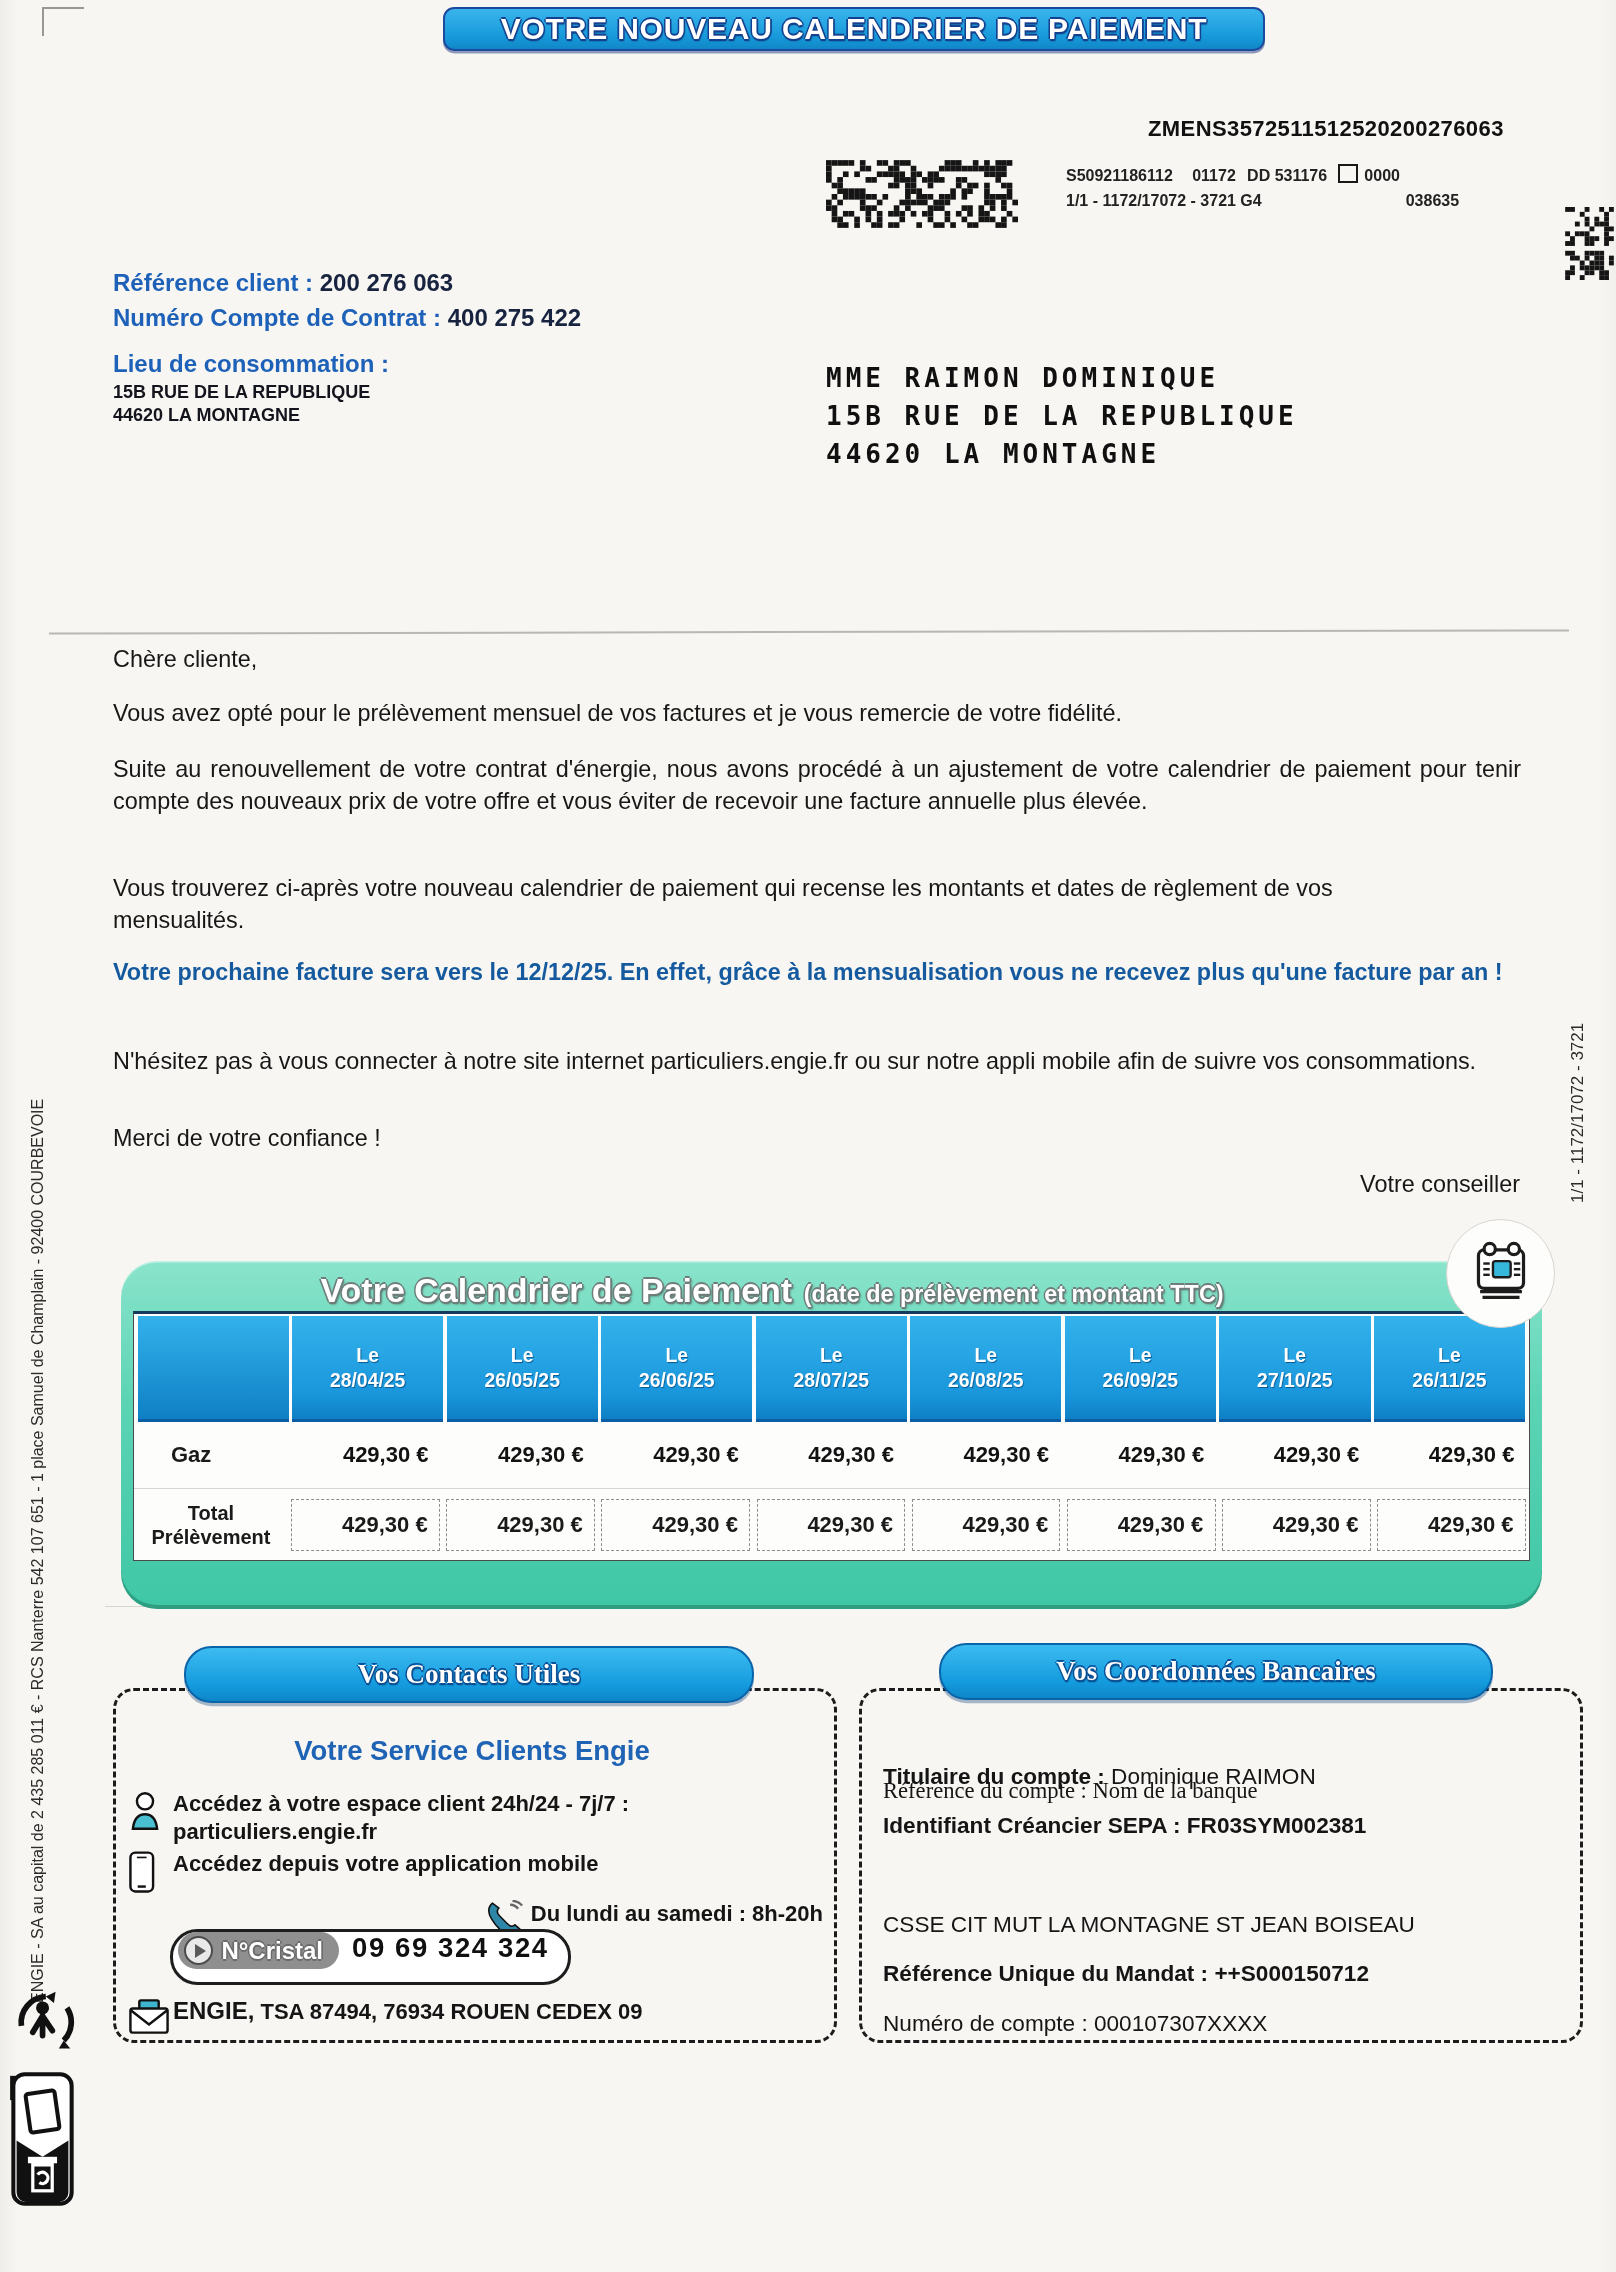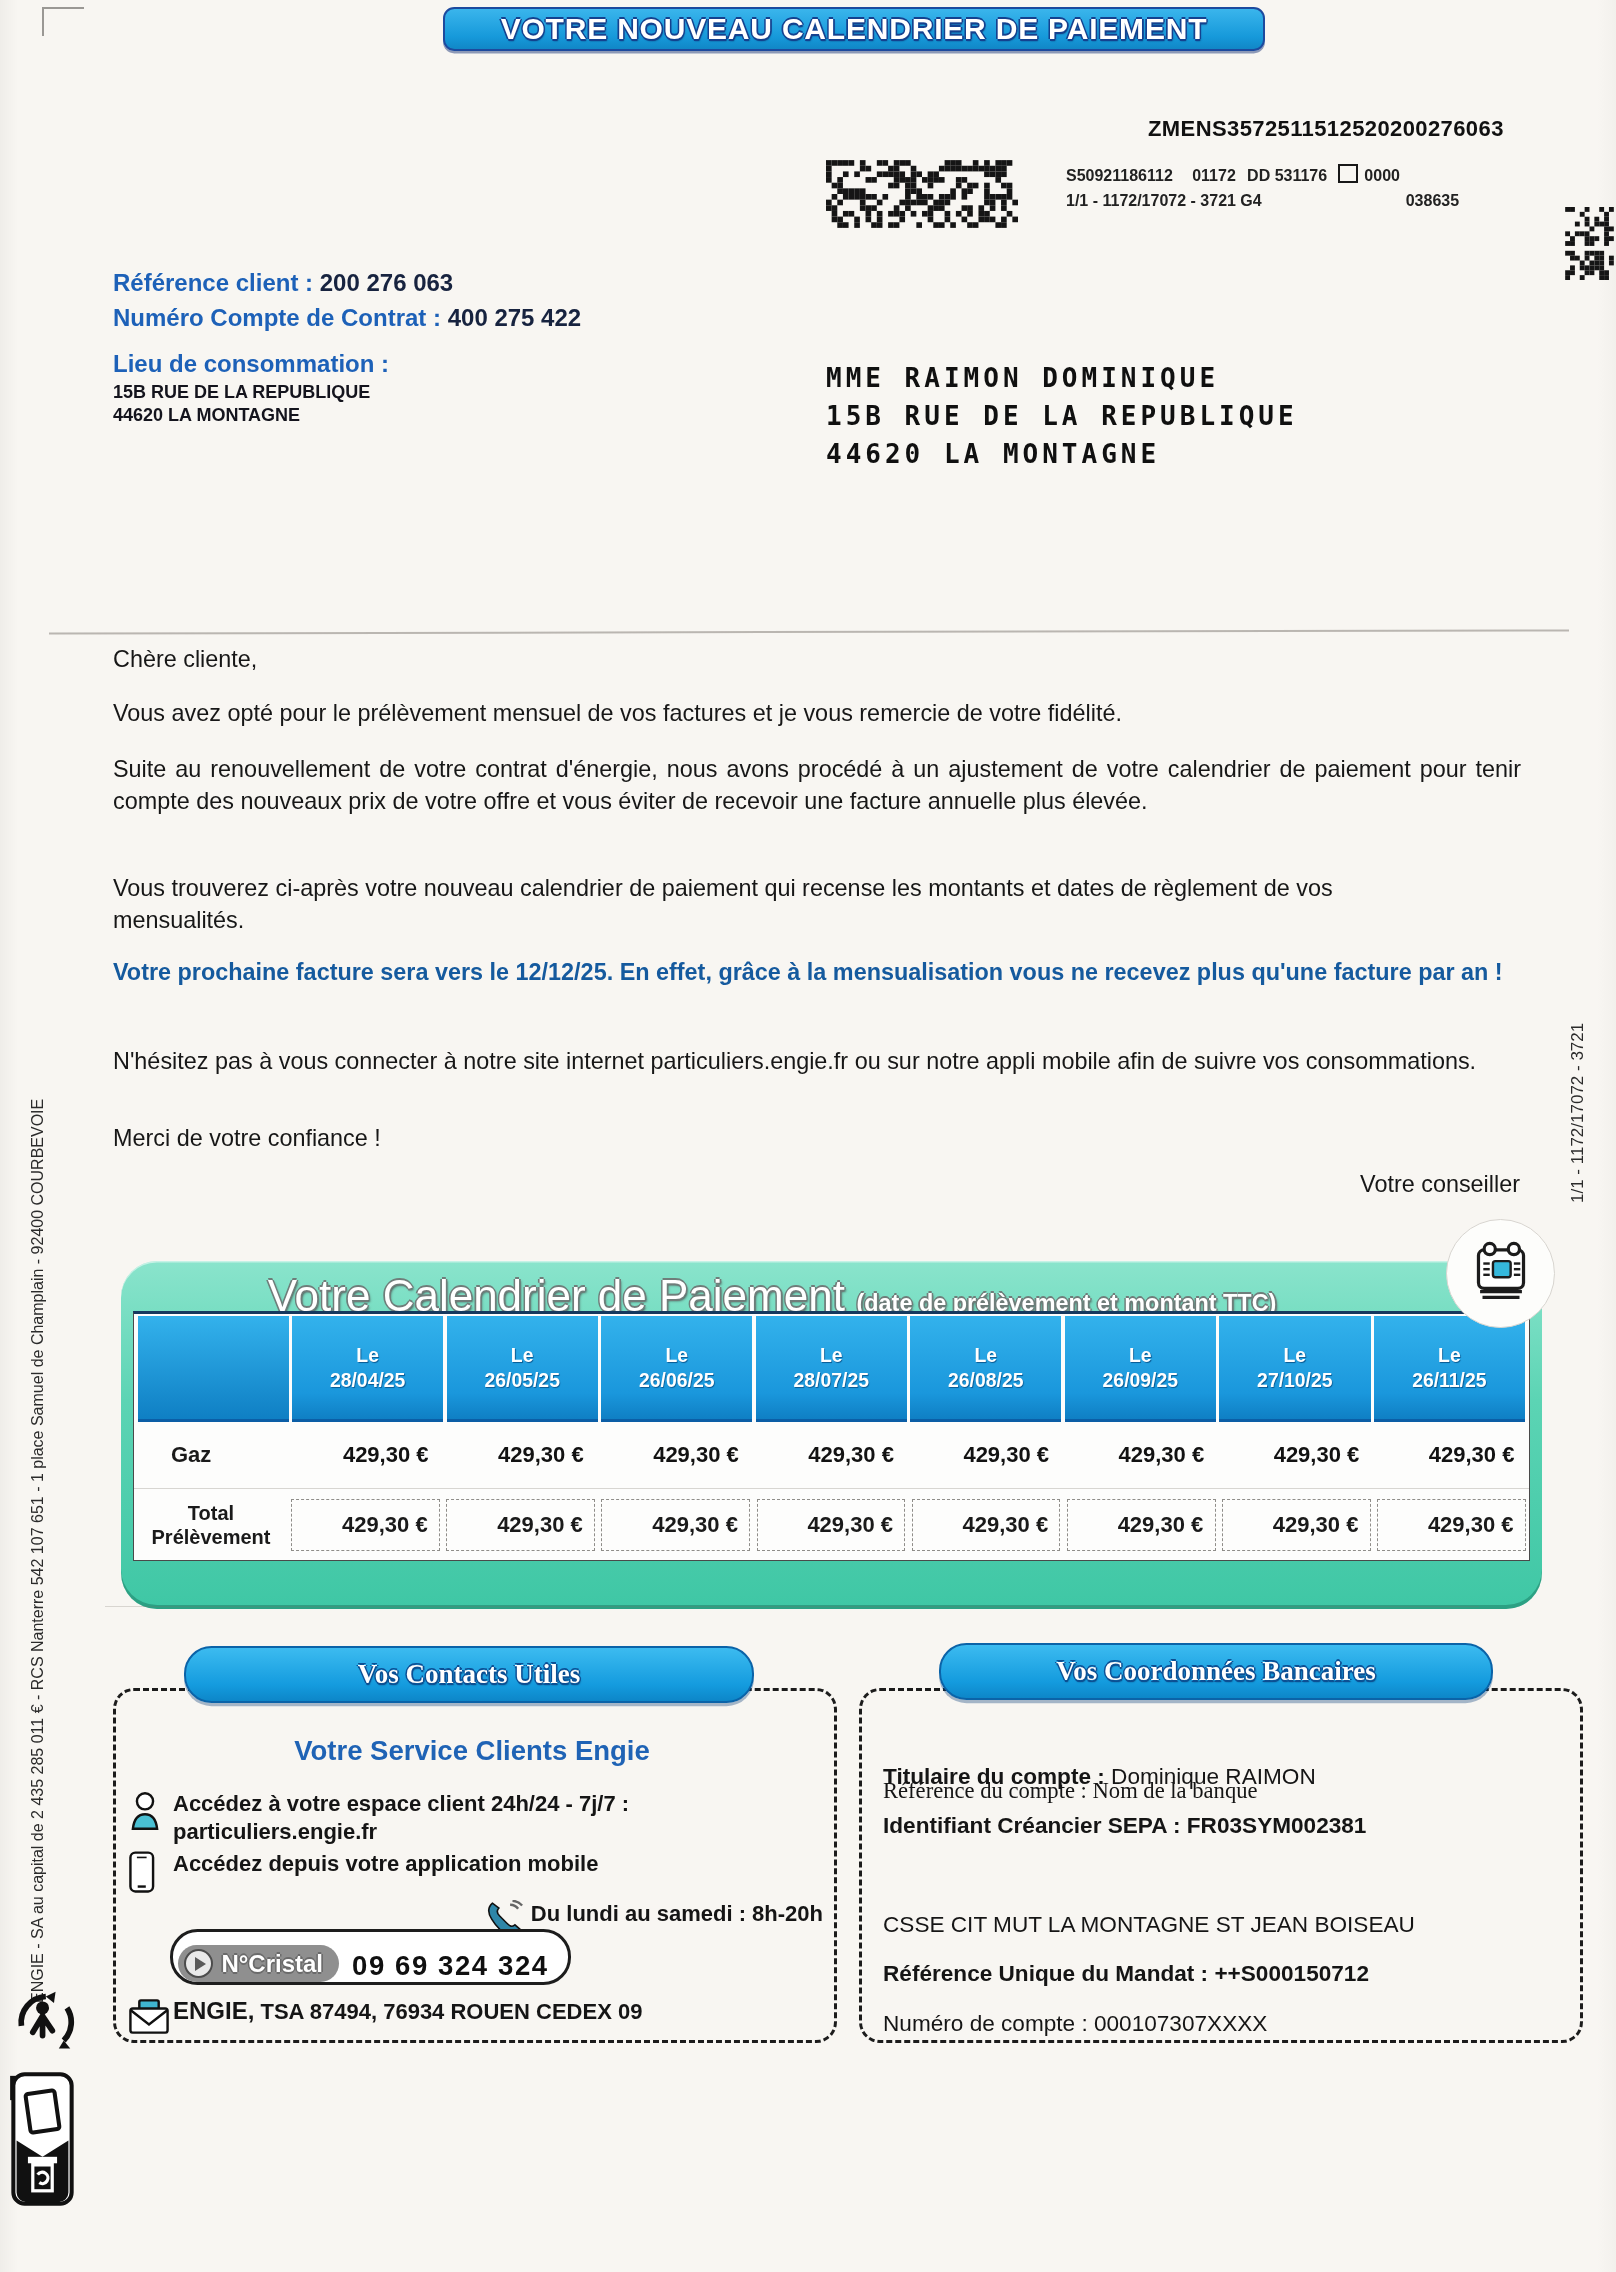--- a/index.html
+++ b/index.html
@@ -62,21 +62,21 @@
   .vleft{left:29px;top:1106px;height:897px;font-size:16px;}
   .vright{left:1568px;top:952px;height:251px;font-size:17px;}
   
   .panel{
     left:121px;top:1261px;width:1421px;height:348px;border-radius:36px;
     background:linear-gradient(180deg,#8ae4cc 0%,#5cd4b4 40%,#3fc7a5 100%);
     box-shadow:inset 0 -4px 0 rgba(10,90,70,.35), inset 0 1.6px 0 rgba(255,255,255,.5);
   }
   .panel-title{left:121px;top:1271px;width:1302px;text-align:center;white-space:nowrap;}
   .panel-title .big{
-    font-size:44px;font-weight:normal;color:#fff;
+    font-size:34px;font-weight:bold;color:#fff;
     text-shadow:-1.6px 0 0 #6f7d7a,1.6px 0 0 #6f7d7a,0 -1.6px 0 #6f7d7a,0 1.6px 0 #6f7d7a,1.6px 2.4px 2.4px #4c5a57;
   }
   .panel-title .small{
     font-size:23.4px;font-weight:bold;color:#fff;margin-left:8px;
     text-shadow:-1.6px 0 0 #6f7d7a,1.6px 0 0 #6f7d7a,0 -1.6px 0 #6f7d7a,0 1.6px 0 #6f7d7a,1.6px 2.4px 2.4px #4c5a57;
   }
   .cal-badge{
     left:1446px;top:1219px;width:107px;height:107px;border-radius:50%;
     background:#fdfdfb;border:1.6px solid #d8d5d0;display:flex;align-items:center;justify-content:center;z-index:3;
   }
@@ -124,21 +124,21 @@
   .svc-header{left:129px;top:1735px;width:686px;text-align:center;font-size:27.5px;font-weight:bold;color:#1f63b5;}
   .c-item{display:flex;align-items:flex-start;}
   .c-icon{width:45px;flex:none;}
   .c-text{font-size:22px;font-weight:600;color:#151515;line-height:27.5px;}
   .c-bold{font-weight:bold;}
   .item1{left:128px;top:1790px;width:695px;}
   .item2{left:128px;top:1850px;width:695px;}
   .item3{left:128px;top:1900px;width:695px;justify-content:flex-end;}
   .item4{left:128px;top:1997px;width:695px;}
   .ncristal{
-    position:absolute;left:170px;top:1929px;height:50px;display:inline-flex;align-items:flex-end;
+    position:absolute;left:170px;top:1929px;height:50px;display:inline-flex;align-items:flex-start;
     border:3.2px solid #1d1d1d;border-radius:27.5px;background:#fff;padding:0 19.4px 0 4.9px;gap:13px;
   }
   .nc-left{
     display:flex;align-items:center;gap:8px;background:#8f8f8f;border-radius:21px;
     height:37px;padding:0 16px 0 6.5px;
   }
   .nc-play{
     width:29px;height:29px;border-radius:50%;background:#e9e9e9;border:2.4px solid #4c4c4c;
     display:flex;align-items:center;justify-content:center;box-sizing:border-box;
   }

